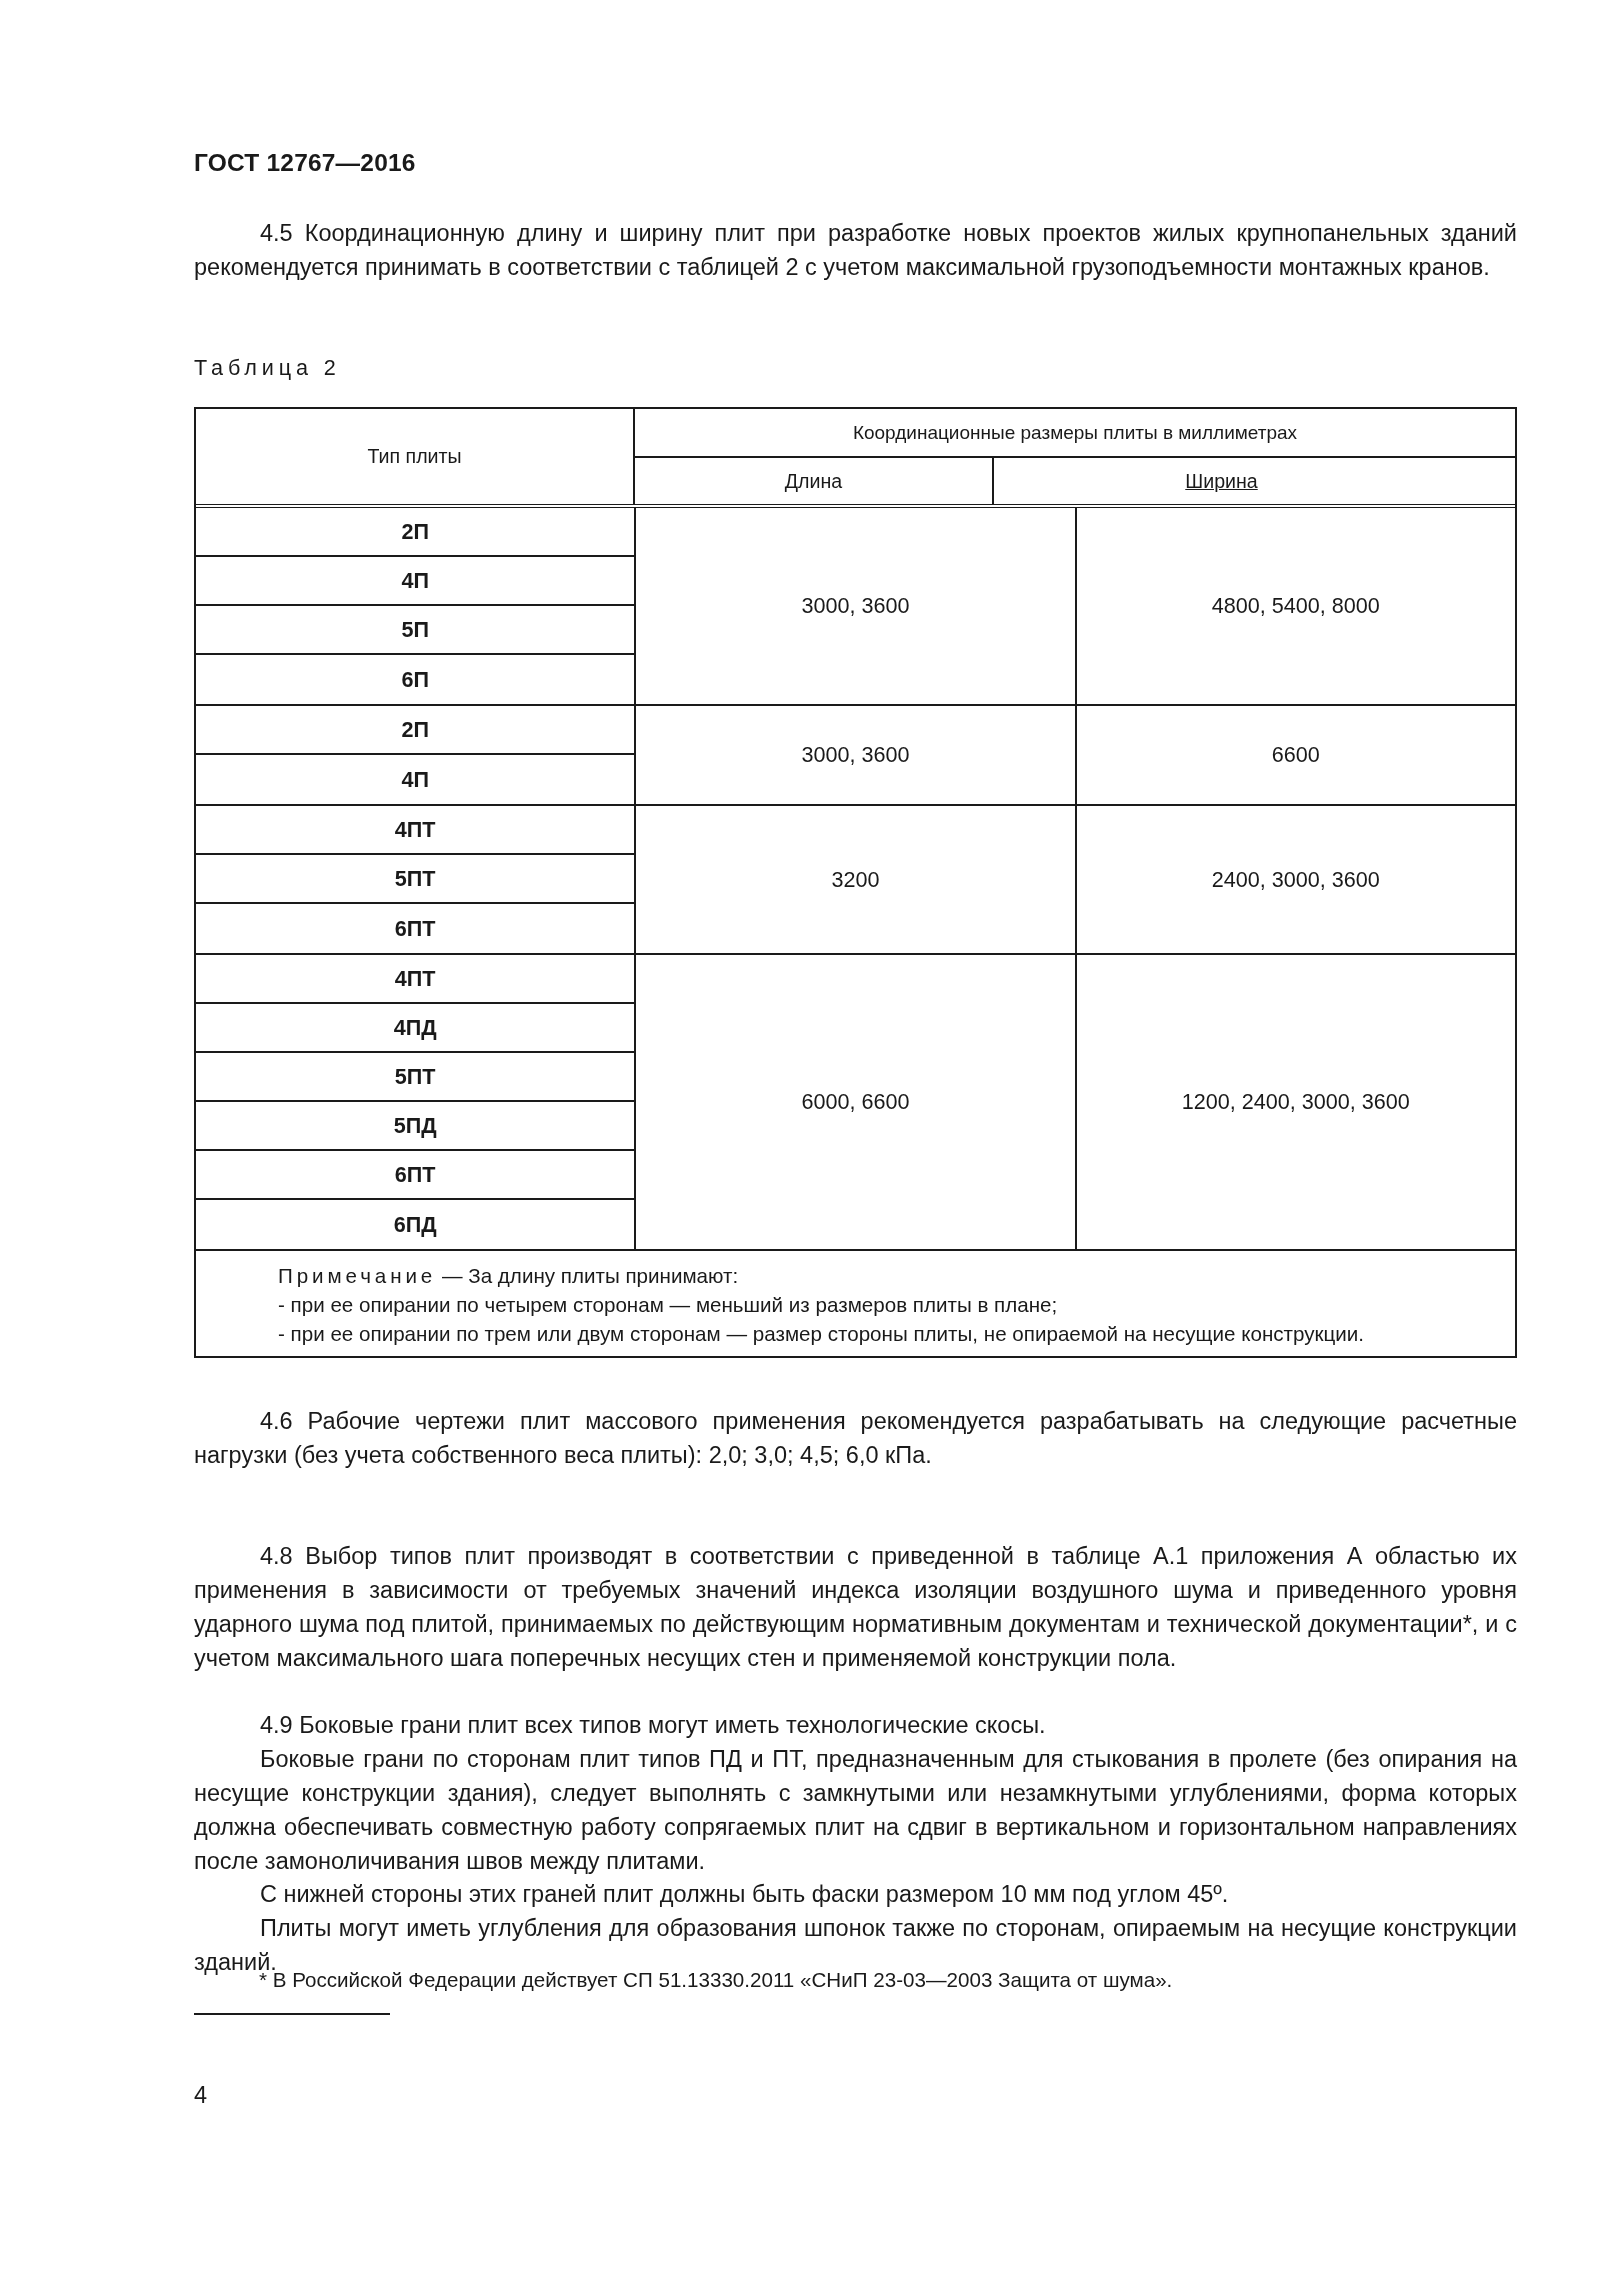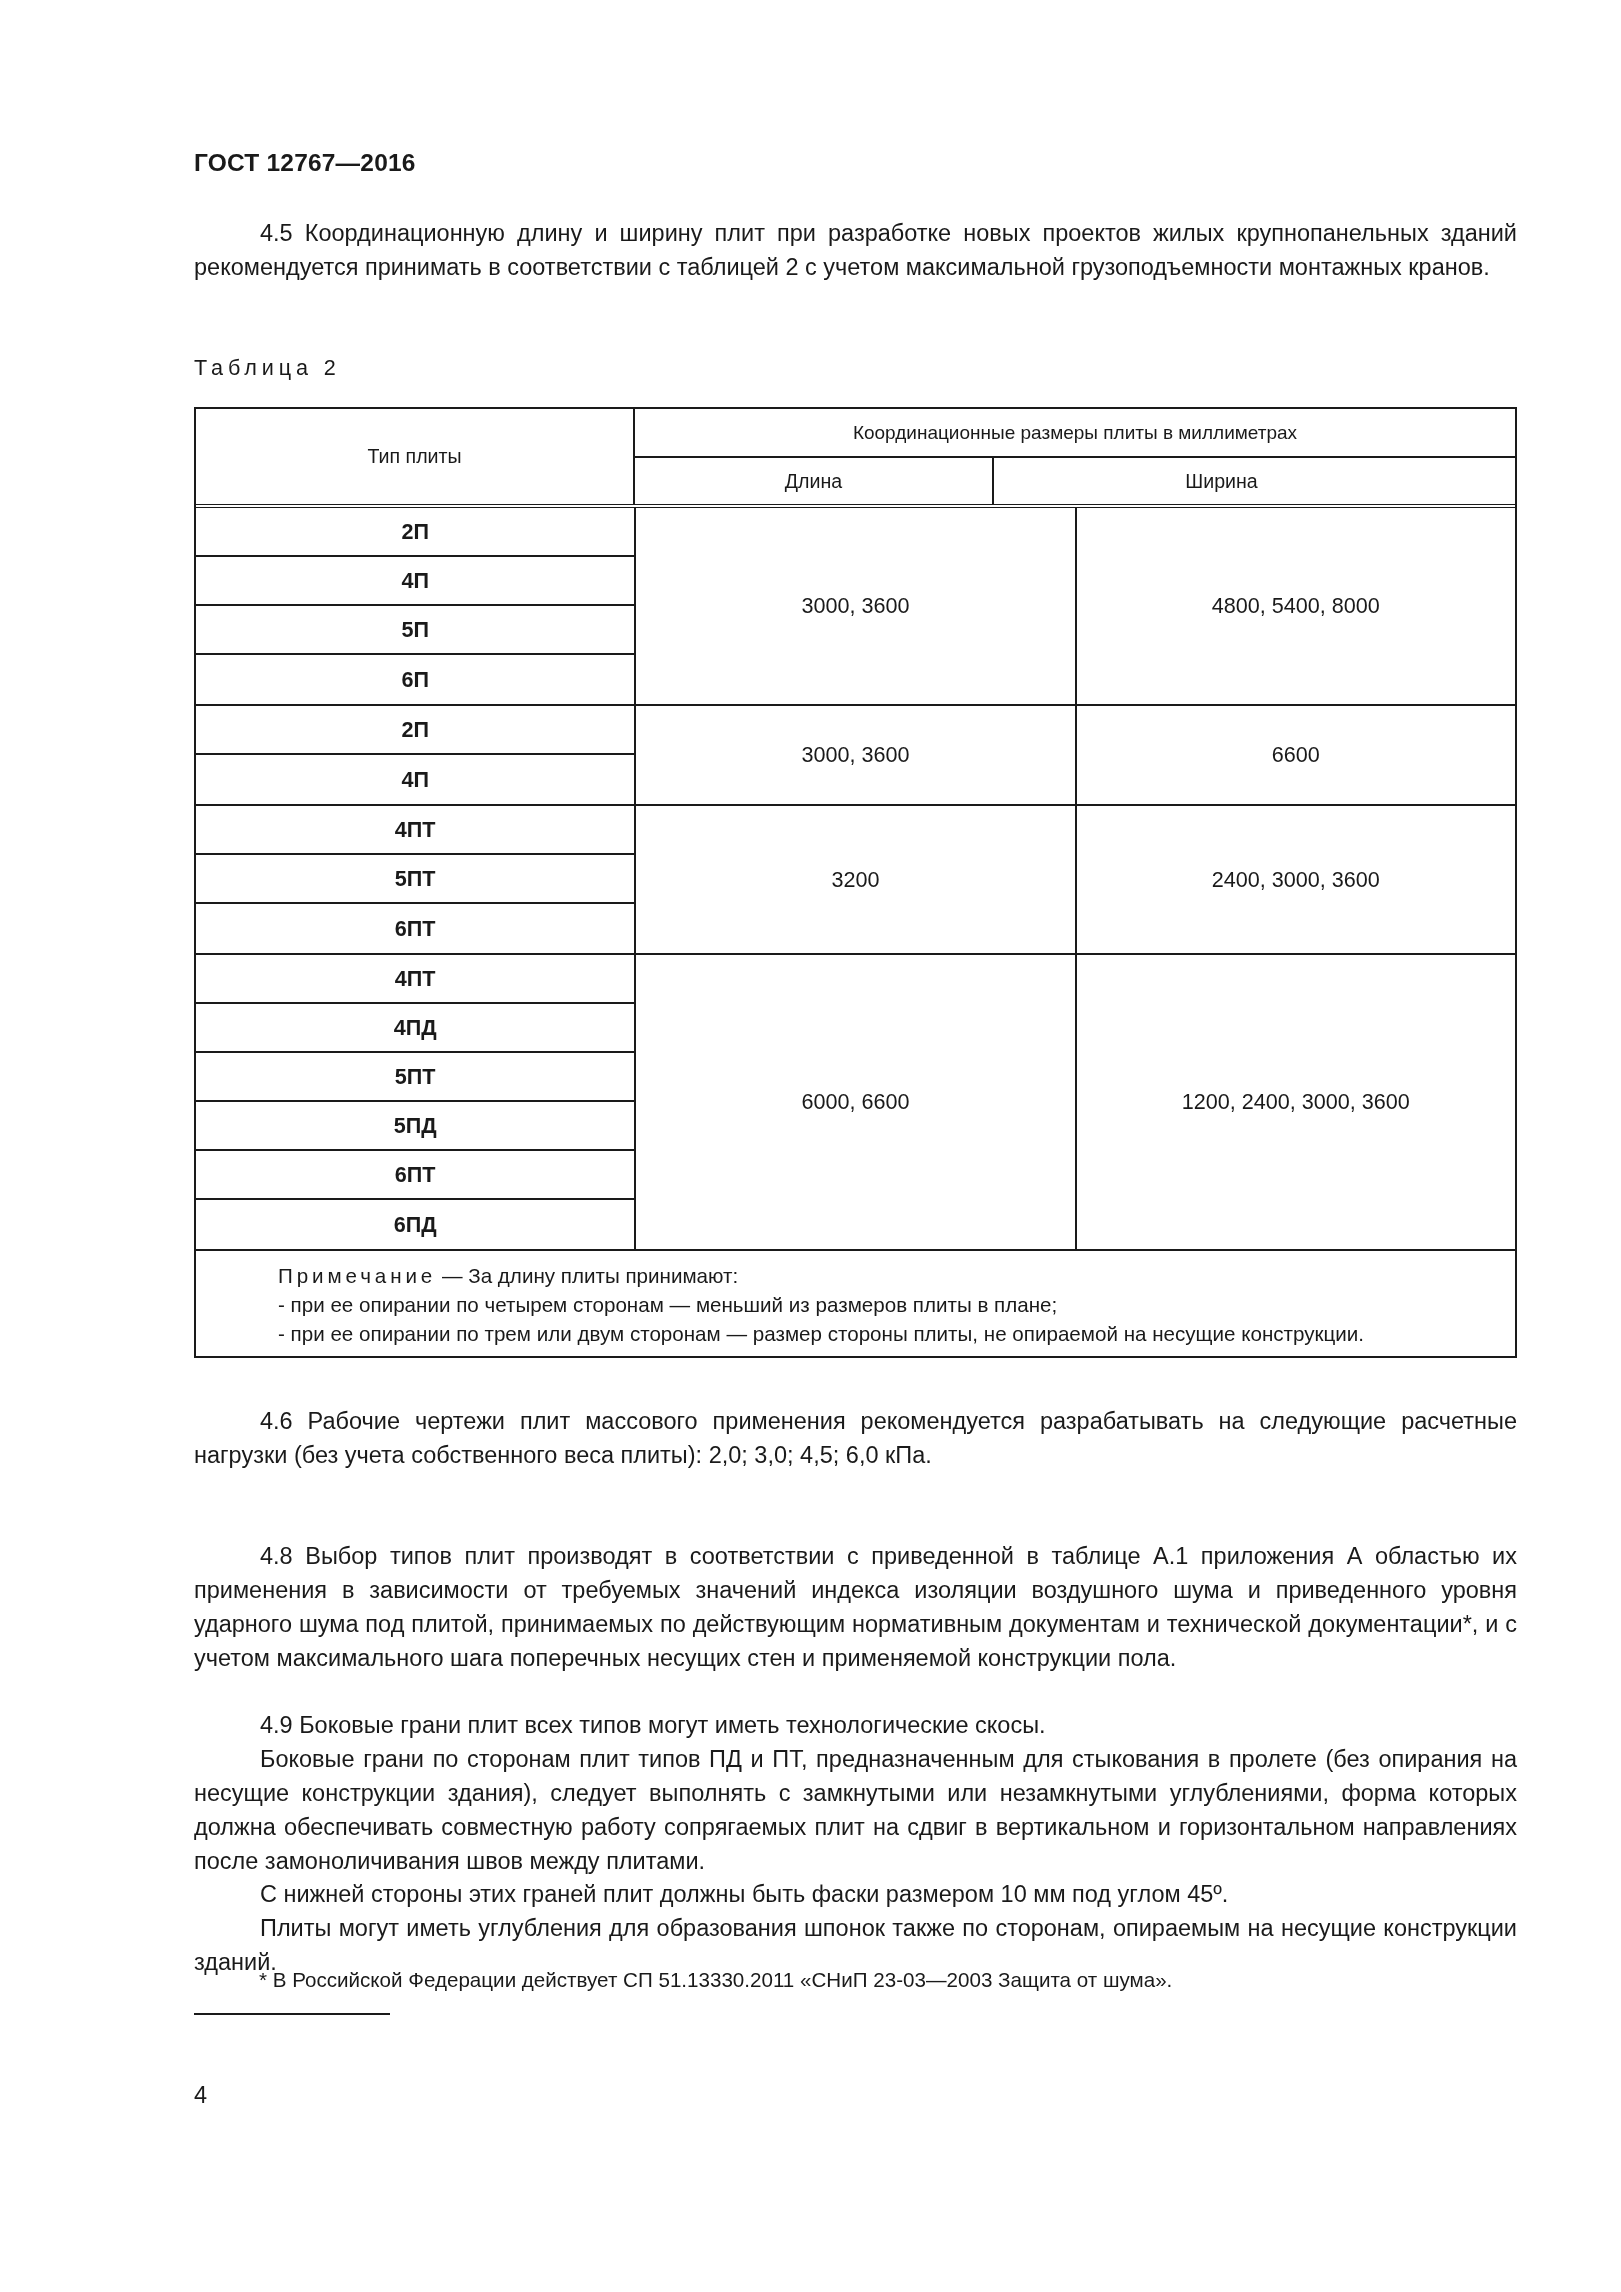--- a/index.html
+++ b/index.html
@@ -36,21 +36,21 @@
     font-size: 20.6px; text-align: center;
   }
 
   .header-block { display: flex; border-bottom: 4.9px double #1a1a1a; }
   .header-type { width: 439px; border-right: 2px solid #1a1a1a; font-size: 19.6px; height: 95px; }
   .header-right { width: 880px; display: flex; flex-direction: column; }
   .header-span { height: 49px; border-bottom: 2.9px solid #1a1a1a; font-size: 19px; }
   .header-sub { display: flex; height: 46px; }
   .header-sub .cell { font-size: 19.6px; }
   .header-sub .c2 { width: 359px; border-right: 2px solid #1a1a1a; }
-  .header-sub .c3 { width: 455px; }
+  .header-sub .c3 { width: 455px; text-decoration: underline; }
 
   .group { display: flex; border-bottom: 2.9px solid #1a1a1a; }
   .group .types { width: 439px; border-right: 2px solid #1a1a1a; display: flex; flex-direction: column; font-weight: bold; }
   .group .types .cell { height: 49px; border-bottom: 2.5px solid #1a1a1a; width: 100%; font-size: 21.6px; }
   .group .types .cell:last-child { border-bottom: none; }
   .group .val-len { width: 441px; border-right: 2px solid #1a1a1a; font-size: 21.6px; }
   .group .val-wid { width: 439px; font-size: 21.6px; }
 
   .note {
     padding: 9.8px 9.8px 7.8px 0; font-size: 20.6px; line-height: 29px;

